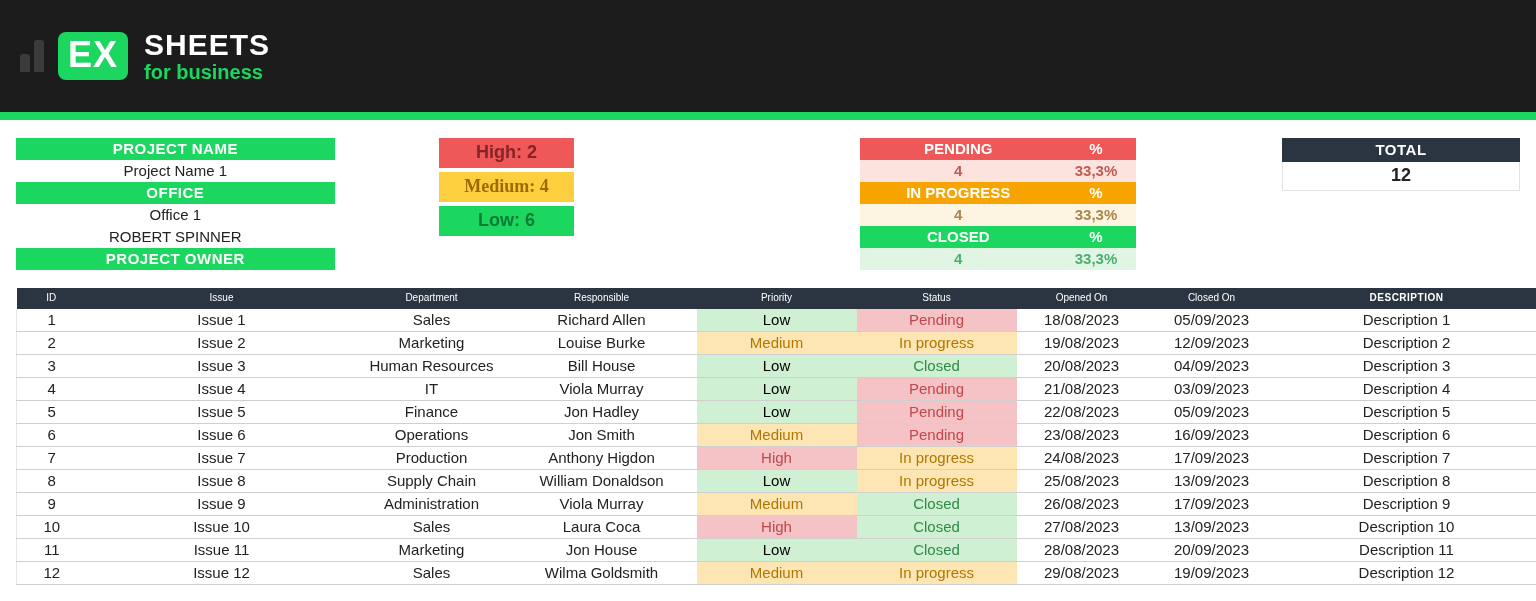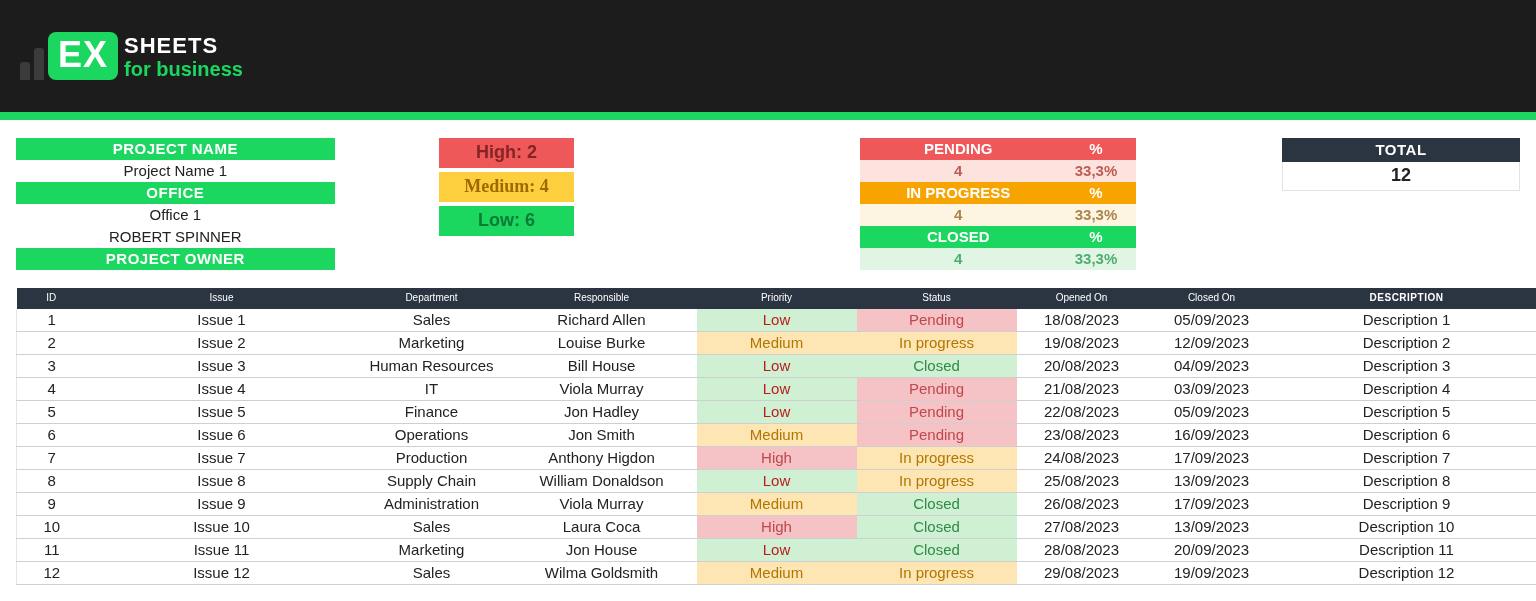--- a/index.html
+++ b/index.html
@@ -27,37 +27,37 @@
   }
 
   
   .banner {
     background:#1c1c1c;
     height:112px;
     display:flex;
     align-items:center;
     padding-left:20px;
   }
-  .logo { display:flex; align-items:flex-end; }
+  .logo { display:flex; align-items:center; gap:10px; }
   .logo-mark { display:flex; align-items:flex-end; gap:4px; }
   .logo-col { width:10px; border-radius:3px 3px 0 0; }
   .logo-col.c1 { height:18px; background:#3b3b3b; }
   .logo-col.c2 { height:32px; background:#3b3b3b; }
   .logo-ex {
     background:var(--green);
     color:#fff;
     font-weight:800;
     font-size:36px;
     padding:2px 10px 4px 10px;
     border-radius:8px;
     letter-spacing:1px;
     margin-left:4px;
   }
   .logo-text { color:#fff; margin-left:6px; line-height:1.05; }
-  .logo-text .line1 { font-size:22px; font-weight:800; letter-spacing:1px; }
+  .logo-text .line1 { font-size:30px; font-weight:800; letter-spacing:1px; }
   .logo-text .line2 { color:var(--green); font-size:20px; font-weight:600; margin-top:2px; }
 
   .stripe { height:8px; background:var(--green); }
 
   .content { padding:18px 16px 20px 16px; }
 
   
   .summary { display:flex; align-items:flex-start; gap:16px; margin-bottom:18px; }
 
   .meta-block { width:340px; }
@@ -111,21 +111,21 @@
   }
   .data-table thead th.desc { font-weight:700; letter-spacing:.5px; }
   .data-table td {
     text-align:center; padding:2px 0 3px 0;
     border-bottom:1px solid var(--row-border);
     font-size:15px;
   }
   .data-table tbody tr td:first-child { border-left:1px solid #e6e6e6; }
   .priority-cell, .status-cell { font-weight:500; }
 
-  .bg-low    { background:var(--light-green-bg);  color:#b91c1c; }
+  .bg-low    { background:var(--light-green-bg);  color:#000000; }
   .bg-medium { background:var(--light-orange-bg); color:#b07700; }
   .bg-high   { background:var(--light-red-bg);    color:#c0474b; }
 
   .st-pending  { background:var(--light-red-bg);    color:#c0474b; }
   .st-inprog   { background:var(--light-orange-bg); color:#b07700; }
   .st-closed   { background:var(--light-green-bg);  color:#2f8b46; }
 
   
   col.c-id     { width:70px; }
   col.c-issue  { width:270px; }

